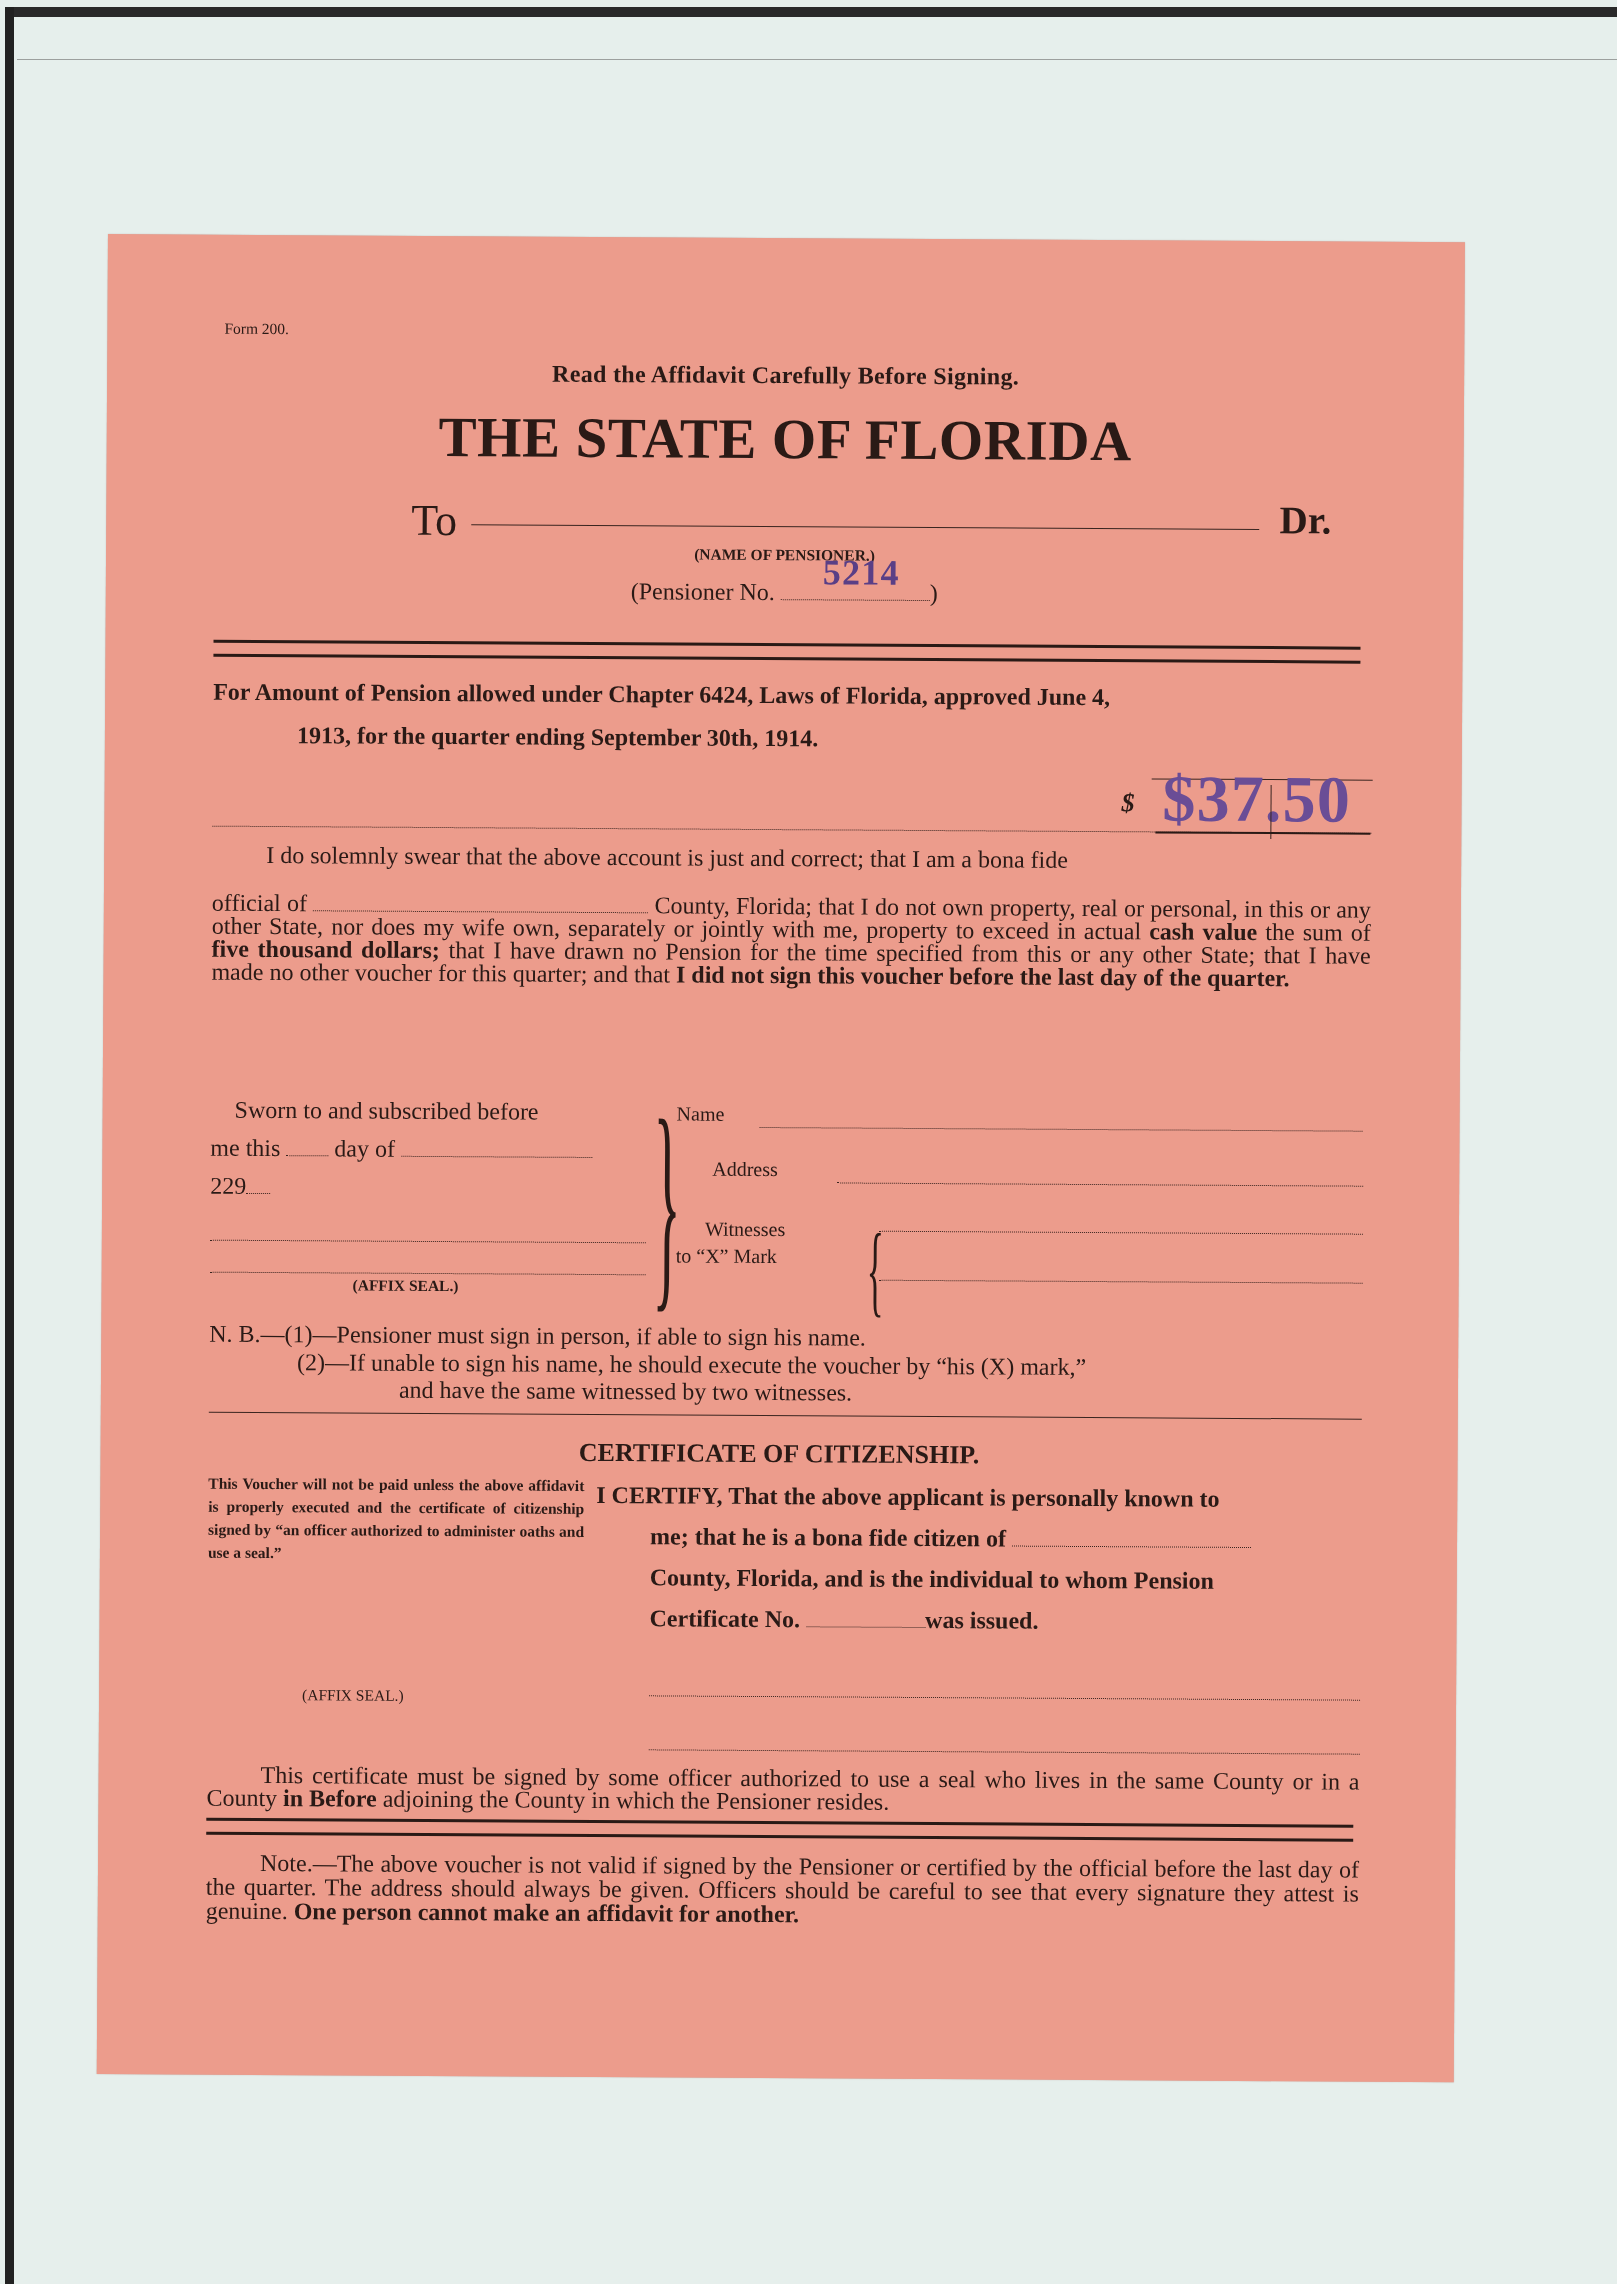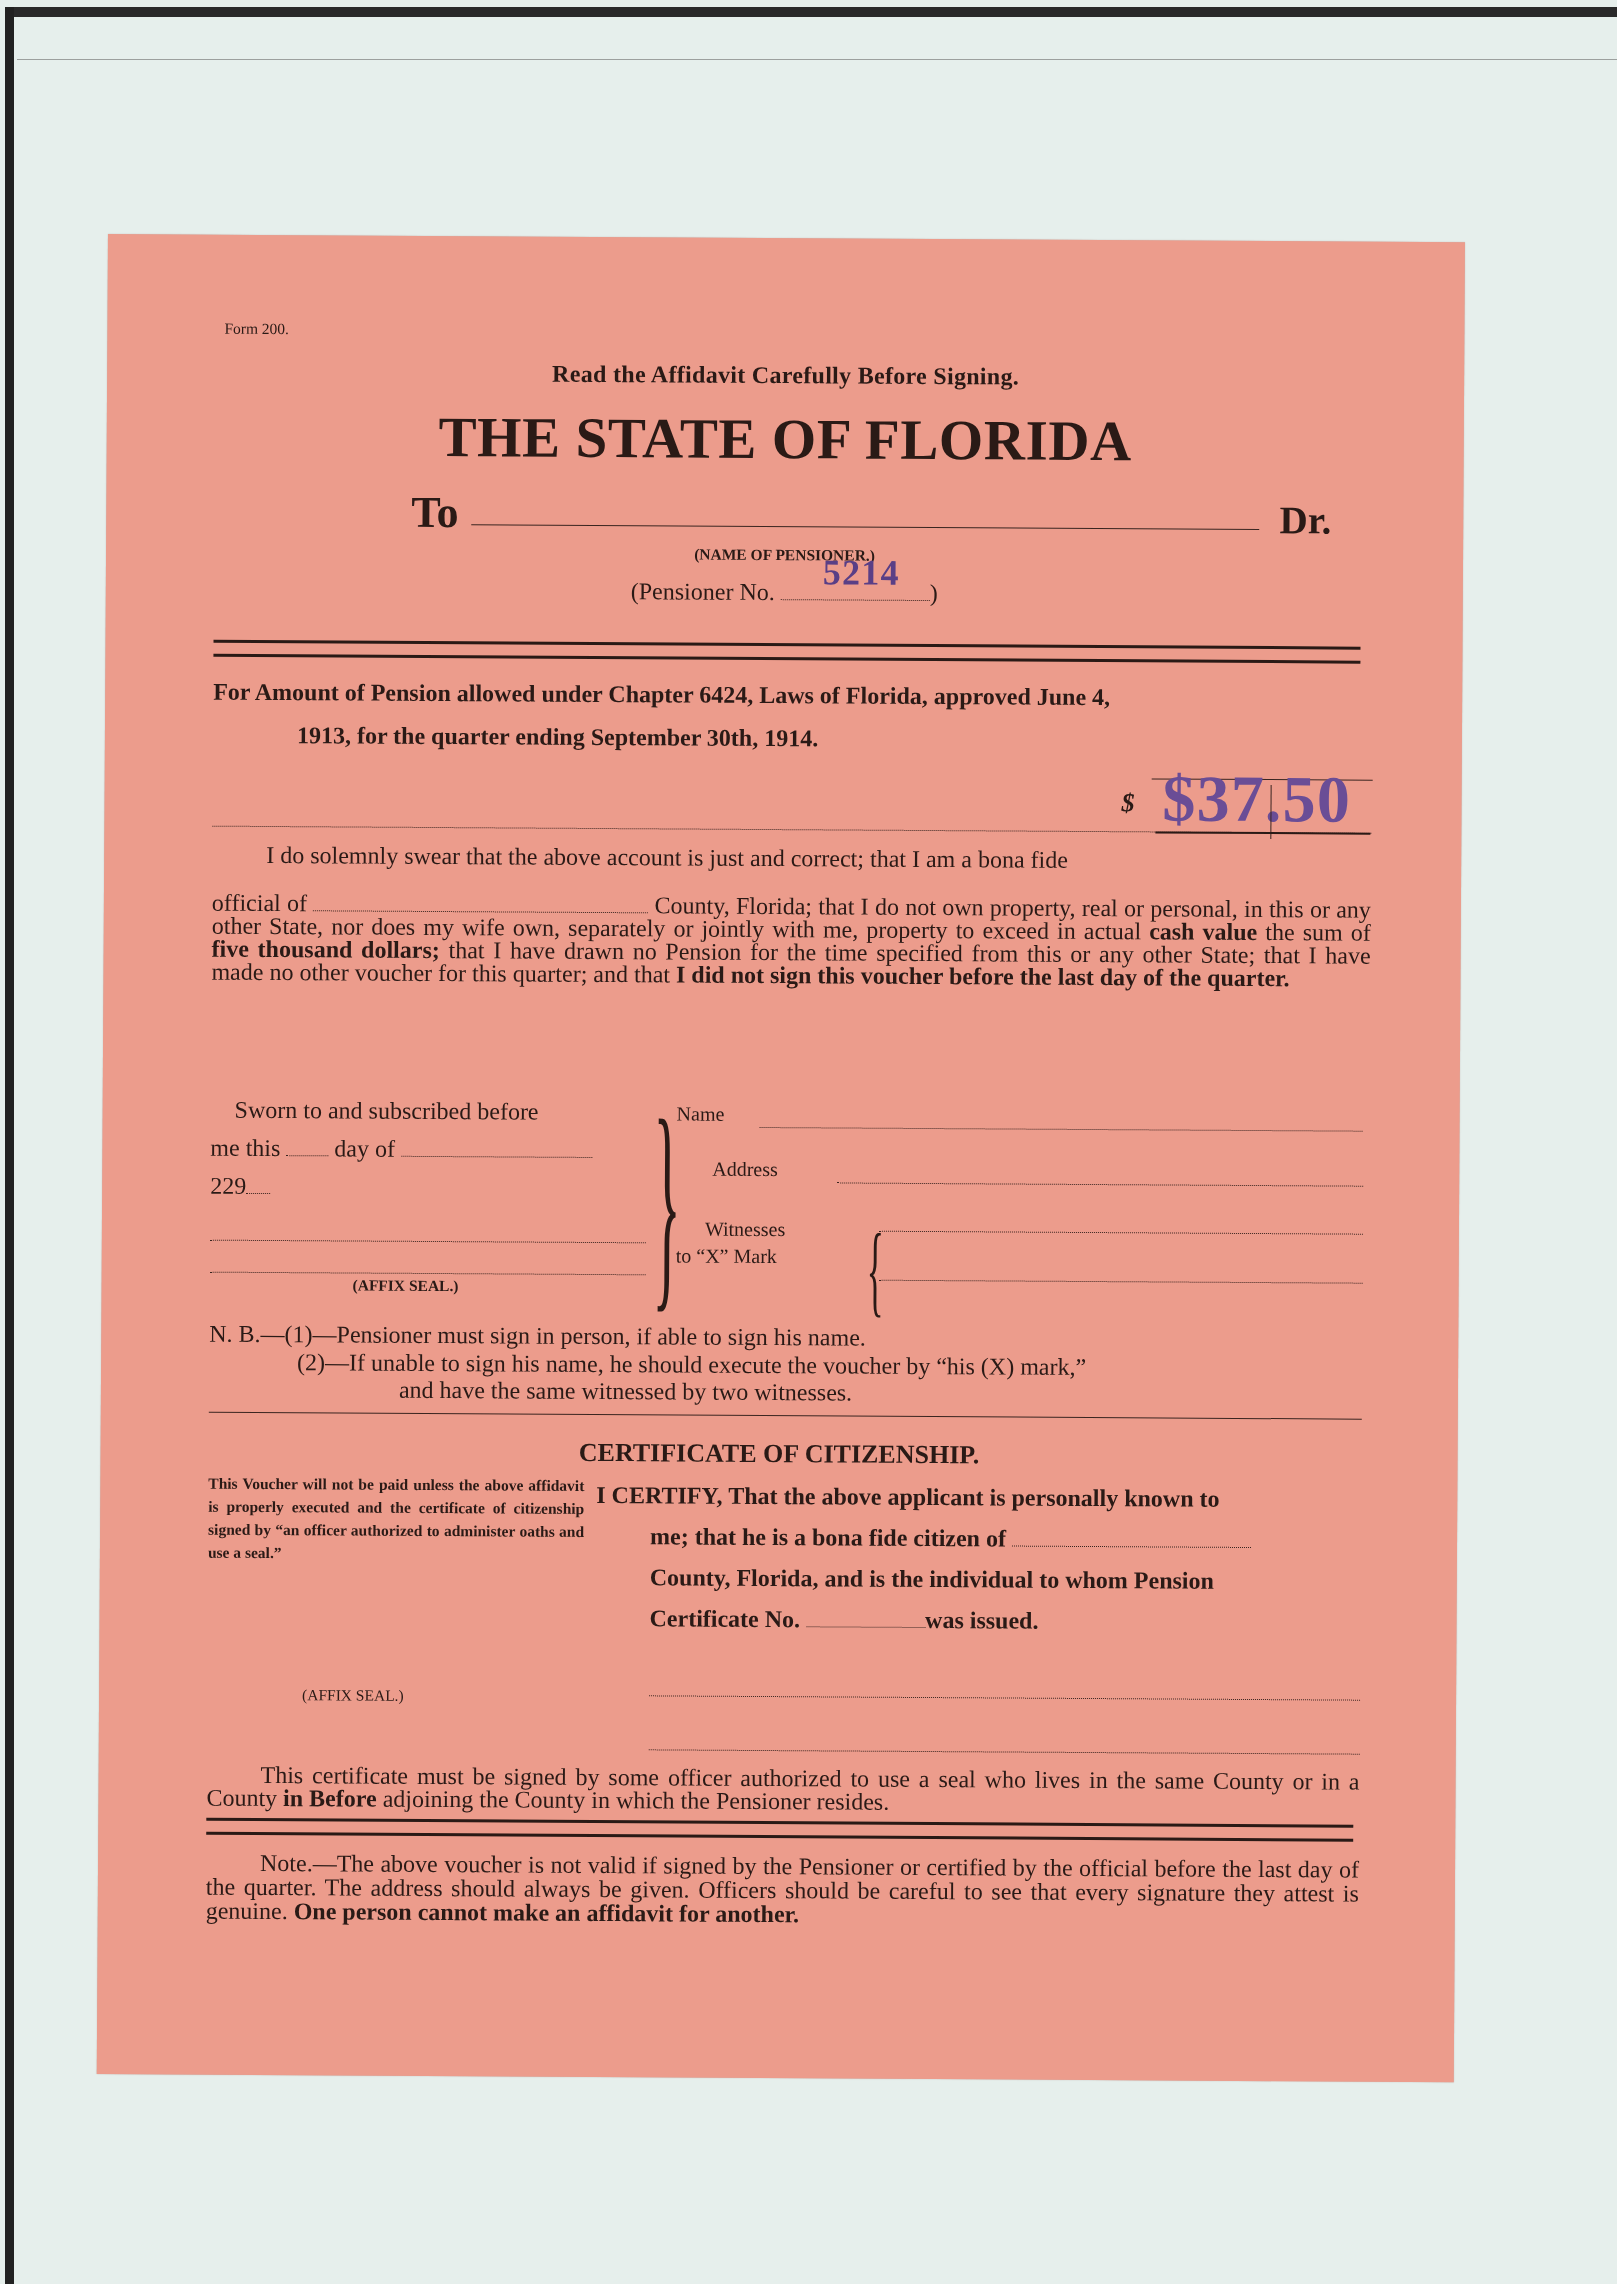--- a/index.html
+++ b/index.html
@@ -16,21 +16,21 @@
     position:absolute; left:108px; top:234px; width:1357px; height:1840px;
     background:#ec9c8c;
     box-shadow: 0 0 1.2px rgba(120,60,50,.4);
     transform: rotate(0.35deg); transform-origin: 0 0;
   }
   .abs { position:absolute; }
   .form-no { left:117px; top:85px; font-size:15.5px; }
   .read-affidavit { left:0; right:0; top:124px; text-align:center; font-size:24px; font-weight:bold; font-family:"Liberation Serif",serif; letter-spacing:0.3px; }
   .state-title { left:0; right:0; top:168px; text-align:center; font-size:57px; font-weight:bold; letter-spacing:0.6px; }
   .to-row { left:305px; top:251px; width:920px; height:48px; }
-  .to-label { position:absolute; left:0; top:0; font-size:44px; font-weight:bold; }
+  .to-label { position:absolute; left:0; top:8px; font-size:44px; font-weight:normal; }
   .to-line { position:absolute; left:60px; right:72px; top:37px; border-bottom:1.8px solid #3a2520; }
   .dr-label { position:absolute; right:0; top:4.8px; font-size:39px; font-weight:bold; }
   .pensioner-name-caption { left:0; right:0; top:308px; text-align:center; font-size:15.5px; font-weight:bold; }
   .pensioner-no-row { left:0; right:0; top:341px; text-align:center; font-size:24px; }
   .pensioner-no-line { display:inline-block; width:149px; border-bottom:1.8px dotted #3a2520; position:relative; height:18px; vertical-align:baseline;font-family:Liberation Serif, serif; }
   .pensioner-no-value { position:absolute; left:42px; top:-30px; font-size:36px; color:#5a3f86; font-weight:bold; letter-spacing:1.2px; }
   .double-rule { left:108px; width:1147px; height:10.8px; border-top:3px solid #2a1a16; border-bottom:3px solid #2a1a16; }
   .rule1 { top:405px; }
   .pension-text { left:108px; width:1153px; top:436px; font-size:24px; font-weight:bold; line-height:43px; }
   .pension-text .indent { padding-left:84px; }

